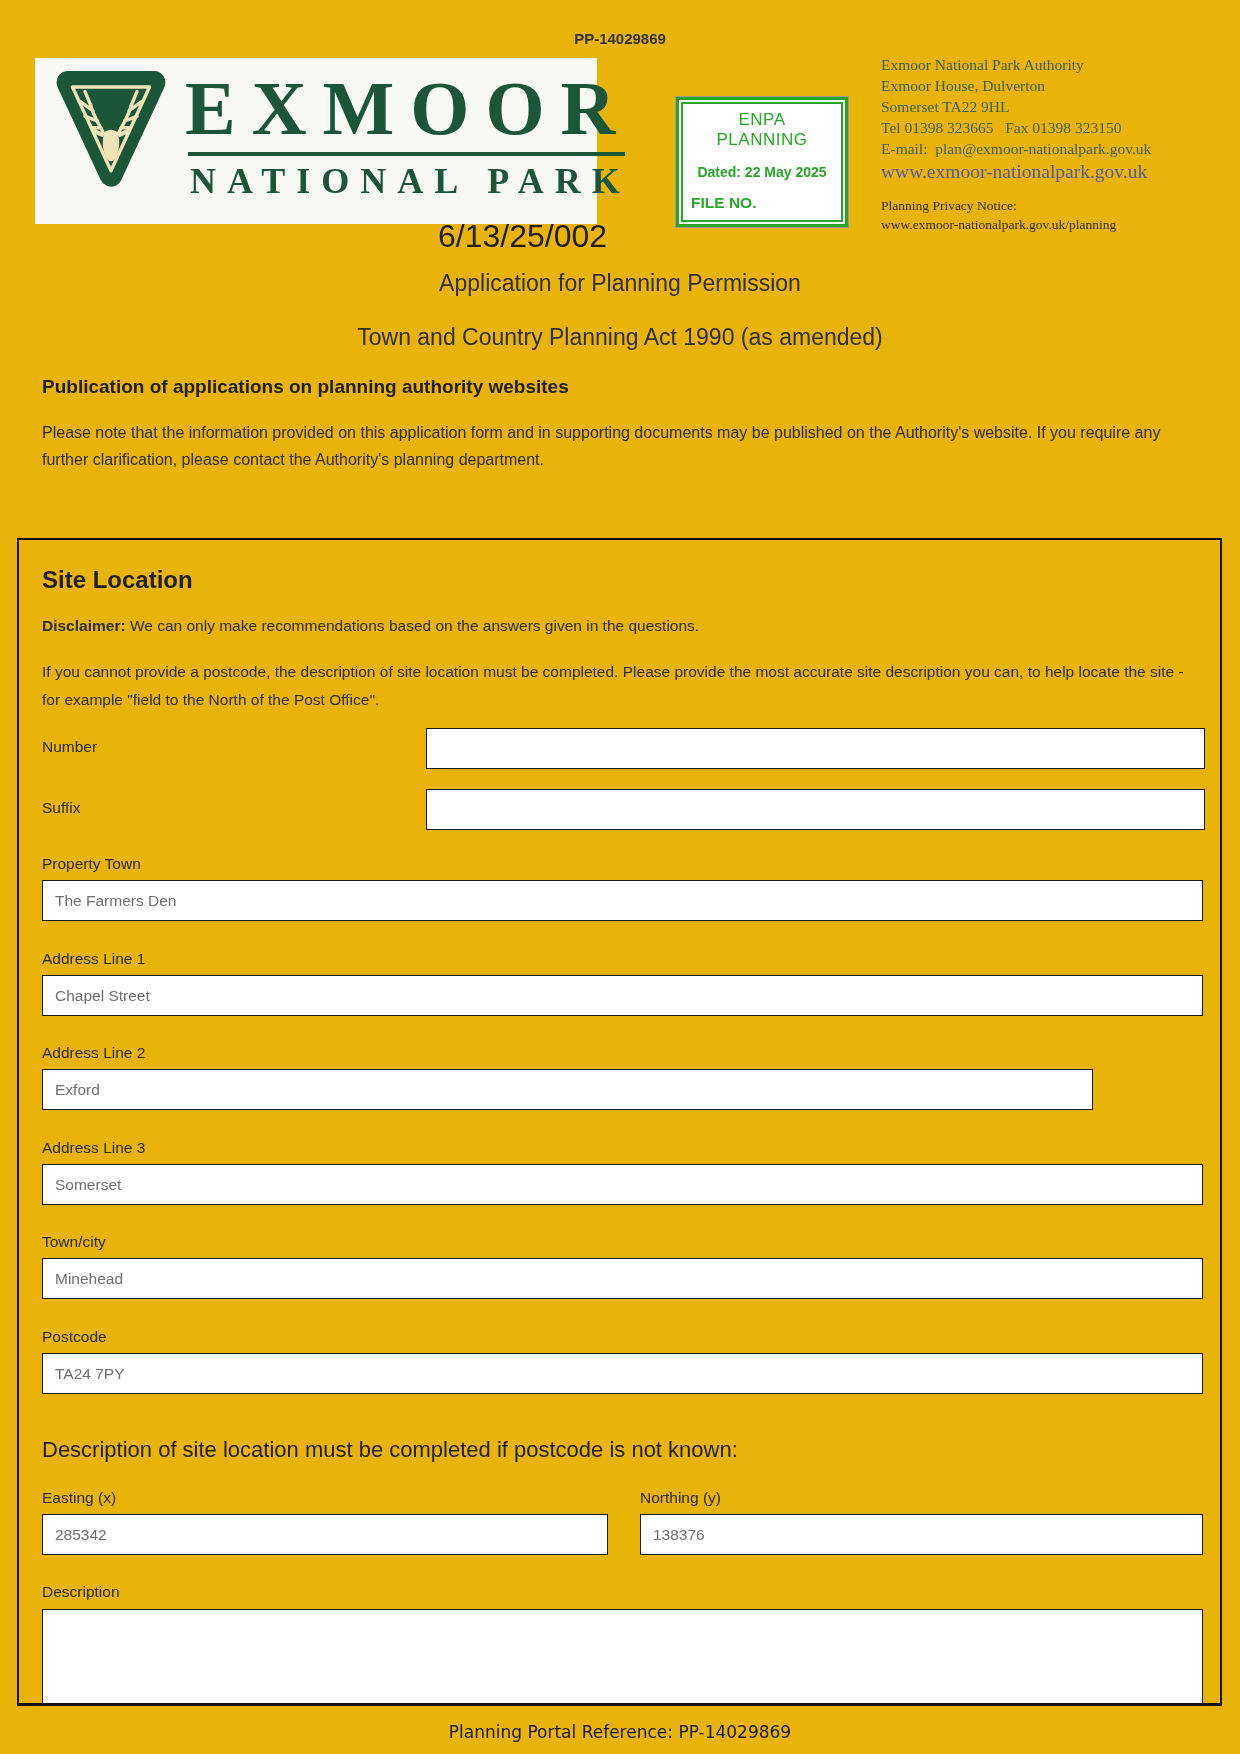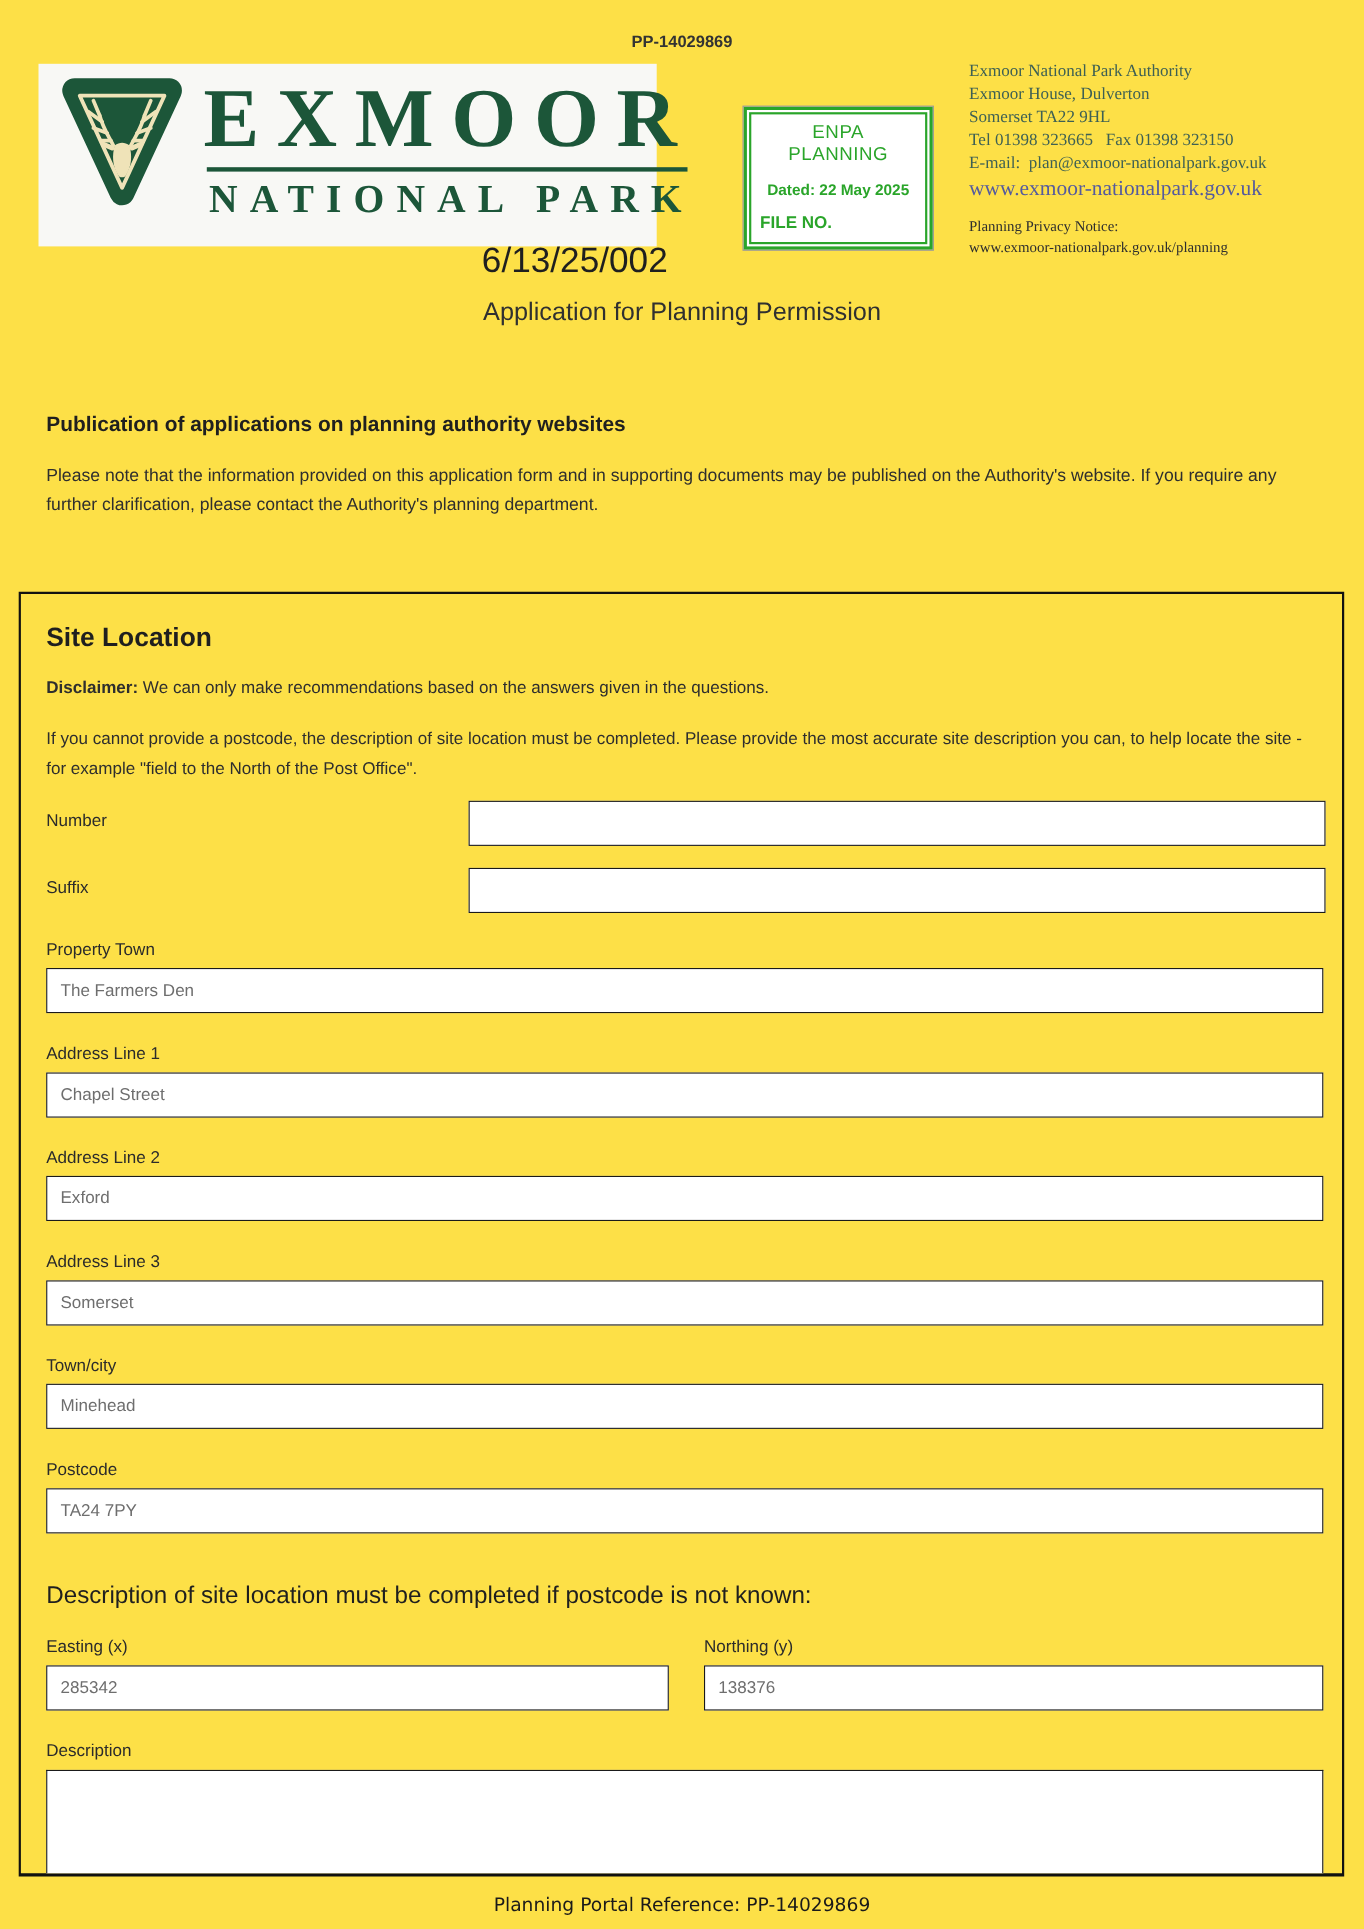--- a/index.html
+++ b/index.html
@@ -1,17 +1,17 @@
 <!DOCTYPE html>
 <html><head>
 <meta charset="utf-8">
 <style>
   html,body{margin:0;padding:0;background:#ffffff;}
   .page{
-    position:relative;width:1240px;height:1754px;background:#fde047;
+    position:relative;width:1240px;height:1754px;background:#eab308;
     font-family:"Liberation Sans",sans-serif;color:#2e2e2e;overflow:hidden;
   }
   .abs{position:absolute;}
   .center{left:0;width:1240px;text-align:center;}
 
   
   .pp-top{top:30px;font-size:15px;font-weight:bold;color:#333;}
 
   
   .logo-bg{left:35px;top:58px;width:562px;height:166px;background:#f8f8f5;}
@@ -115,20 +115,21 @@
     <div class="auth-line">Tel 01398 323665   Fax 01398 323150</div>
     <div class="auth-line">E-mail:  plan@exmoor-nationalpark.gov.uk</div>
     <div class="auth-site">www.exmoor-nationalpark.gov.uk</div>
     <div class="auth-privacy">
       <div>Planning Privacy Notice:</div>
       <div>www.exmoor-nationalpark.gov.uk/planning</div>
     </div>
   </div>
 
   <div class="abs center app-title">Application for Planning Permission</div>
+  <div class="abs center app-subtitle">Town and Country Planning Act 1990 (as amended)</div>
   <div class="abs pub-heading">Publication of applications on planning authority websites</div>
   <div class="abs pub-note">Please note that the information provided on this application form and in supporting documents may be published on the Authority's website. If you require any further clarification, please contact the Authority's planning department.</div>
 
   <div class="abs slbox"></div>
   <div class="abs sl-heading">Site Location</div>
   <div class="abs sl-disclaimer">
     <b>Disclaimer:</b><span> We can only make recommendations based on the answers given in the questions.</span>
   </div>
   <div class="abs sl-note">If you cannot provide a postcode, the description of site location must be completed. Please provide the most accurate site description you can, to help locate the site - for example "field to the North of the Post Office".</div>
 
@@ -138,21 +139,21 @@
   <div class="abs fld-label" style="left:42px;top:799px">Suffix</div>
   <input class="fld-input" style="left: 426px; top: 789px; width: 779px;" type="text" value="">
 
   <div class="abs fld-label" style="left:42px;top:855px">Property Town</div>
   <input class="fld-input" style="left: 42px; top: 880px; width: 1161px;" type="text" value="The Farmers Den">
 
   <div class="abs fld-label" style="left:42px;top:950px">Address Line 1</div>
   <input class="fld-input" style="left: 42px; top: 975px; width: 1161px;" type="text" value="Chapel Street">
 
   <div class="abs fld-label" style="left:42px;top:1044px">Address Line 2</div>
-  <input class="fld-input" style="left: 42px; top: 1069px; width: 1161px;" type="text" value="Exford">
+  <input class="fld-input" style="left: 42px; top: 1069px; width: 1051px;" type="text" value="Exford">
 
   <div class="abs fld-label" style="left:42px;top:1139px">Address Line 3</div>
   <input class="fld-input" style="left: 42px; top: 1164px; width: 1161px;" type="text" value="Somerset">
 
   <div class="abs fld-label" style="left:42px;top:1233px">Town/city</div>
   <input class="fld-input" style="left: 42px; top: 1258px; width: 1161px;" type="text" value="Minehead">
 
   <div class="abs fld-label" style="left:42px;top:1328px">Postcode</div>
   <input class="fld-input" style="left: 42px; top: 1353px; width: 1161px;" type="text" value="TA24 7PY">
 

